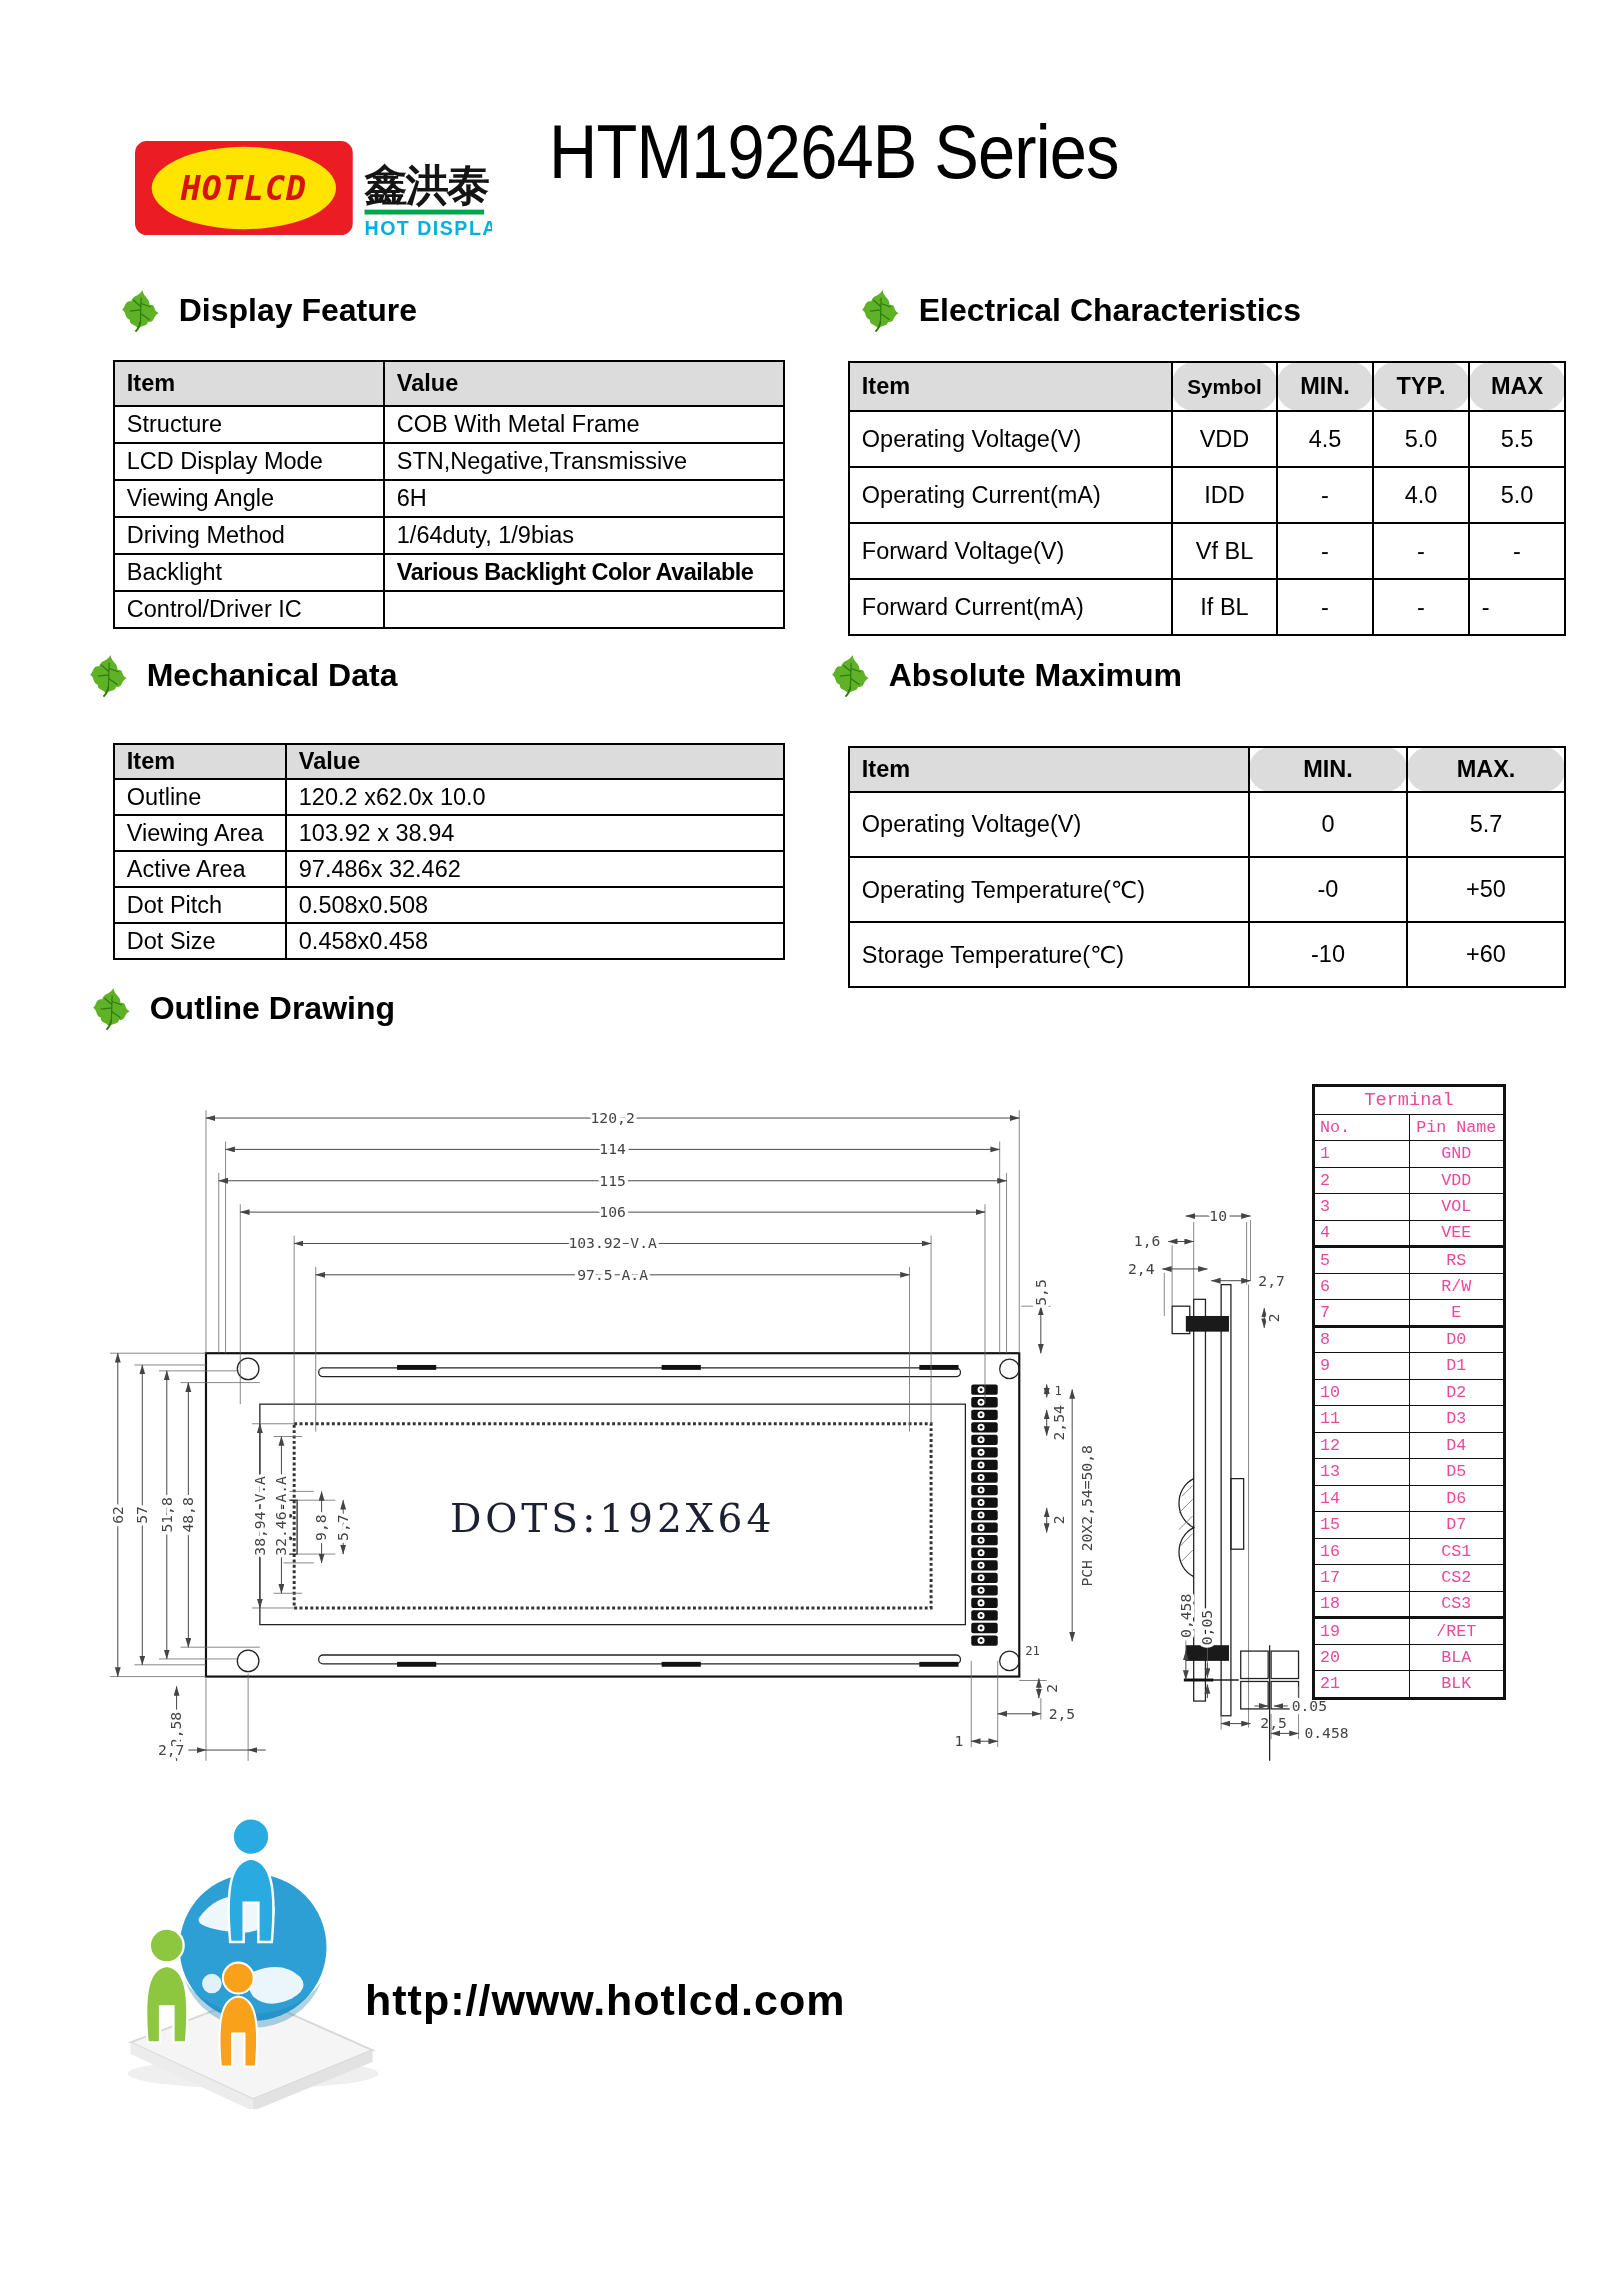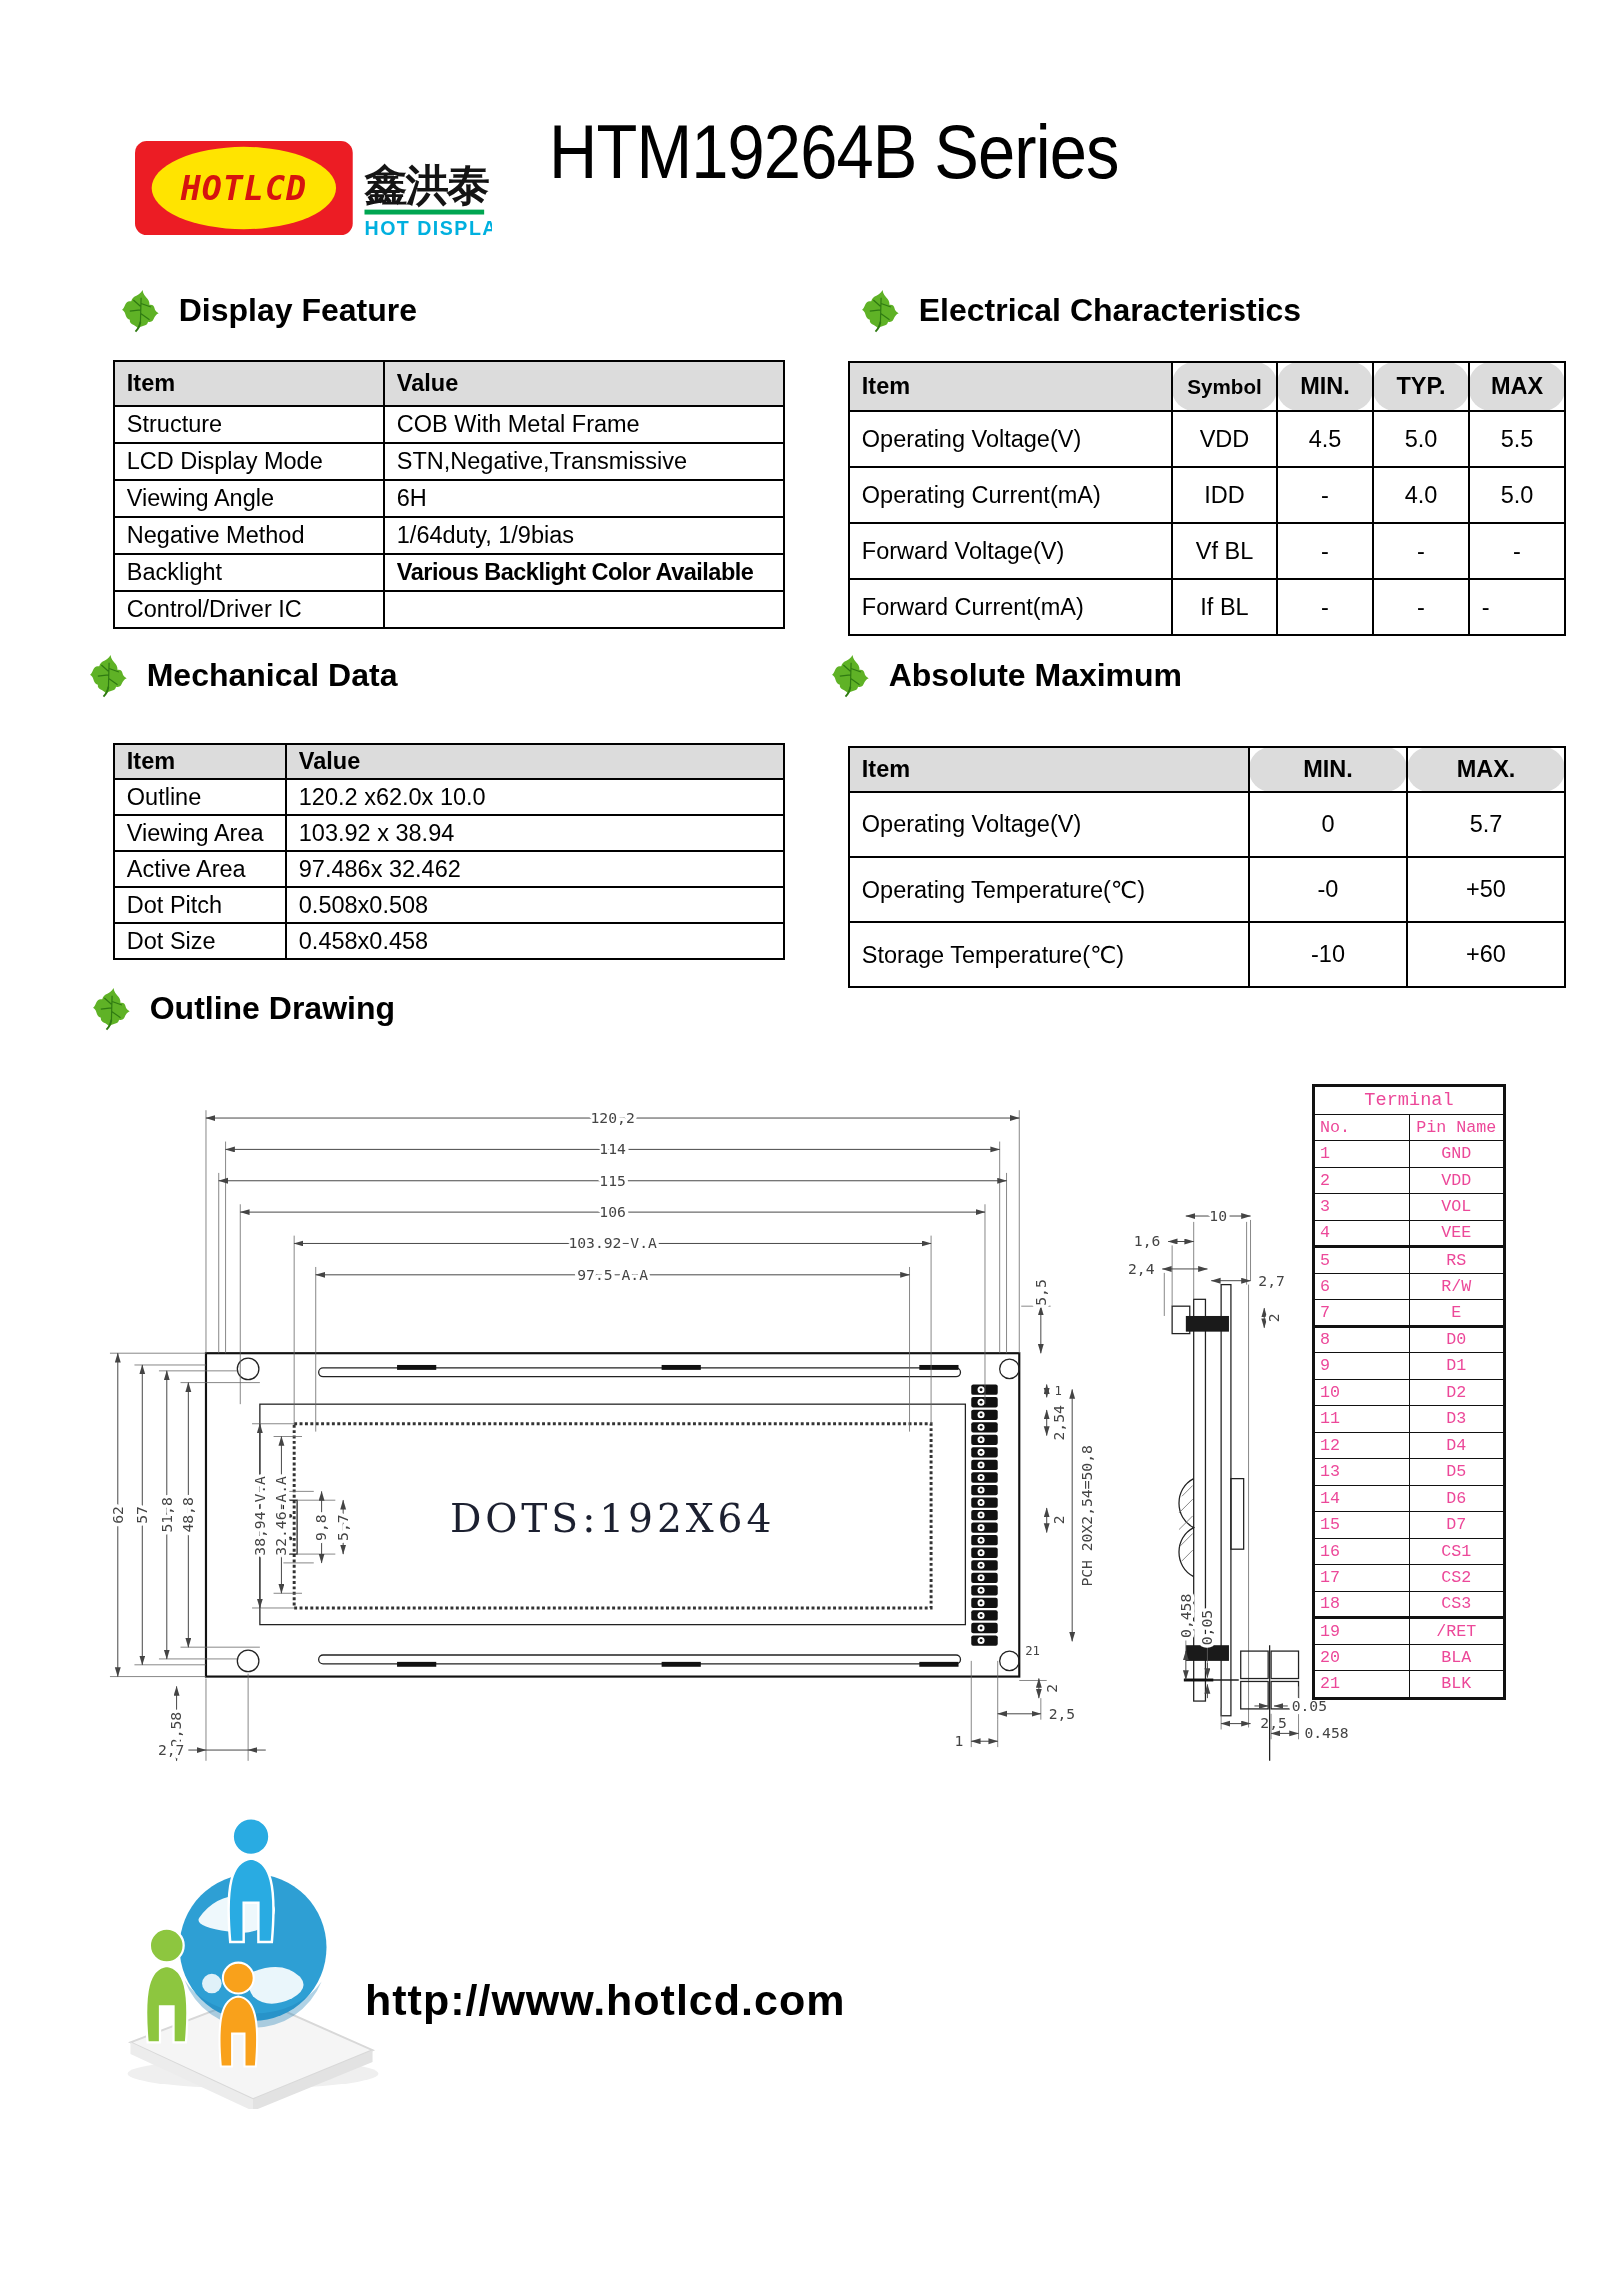--- a/index.html
+++ b/index.html
@@ -142,21 +142,21 @@
     </tr>
     <tr class="df-r">
       <td>LCD Display Mode</td>
       <td>STN,Negative,Transmissive</td>
     </tr>
     <tr class="df-r">
       <td>Viewing Angle</td>
       <td>6H</td>
     </tr>
     <tr class="df-r">
-      <td>Negative Method</td>
+      <td>Driving Method</td>
       <td>1/64duty, 1/9bias</td>
     </tr>
     <tr class="df-r">
       <td>Backlight</td>
       <td class="small-val">Various Backlight Color Available</td>
     </tr>
     <tr class="df-r">
       <td>Control/Driver IC</td>
       <td></td>
     </tr>

